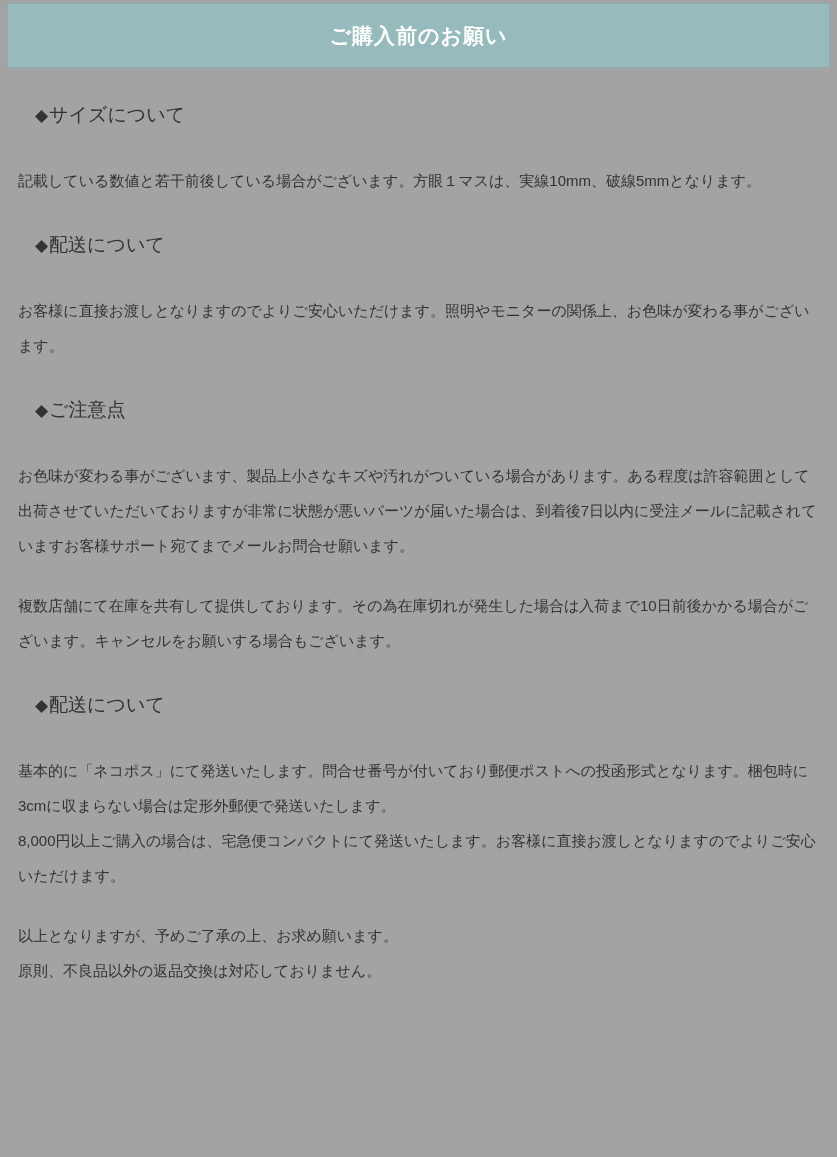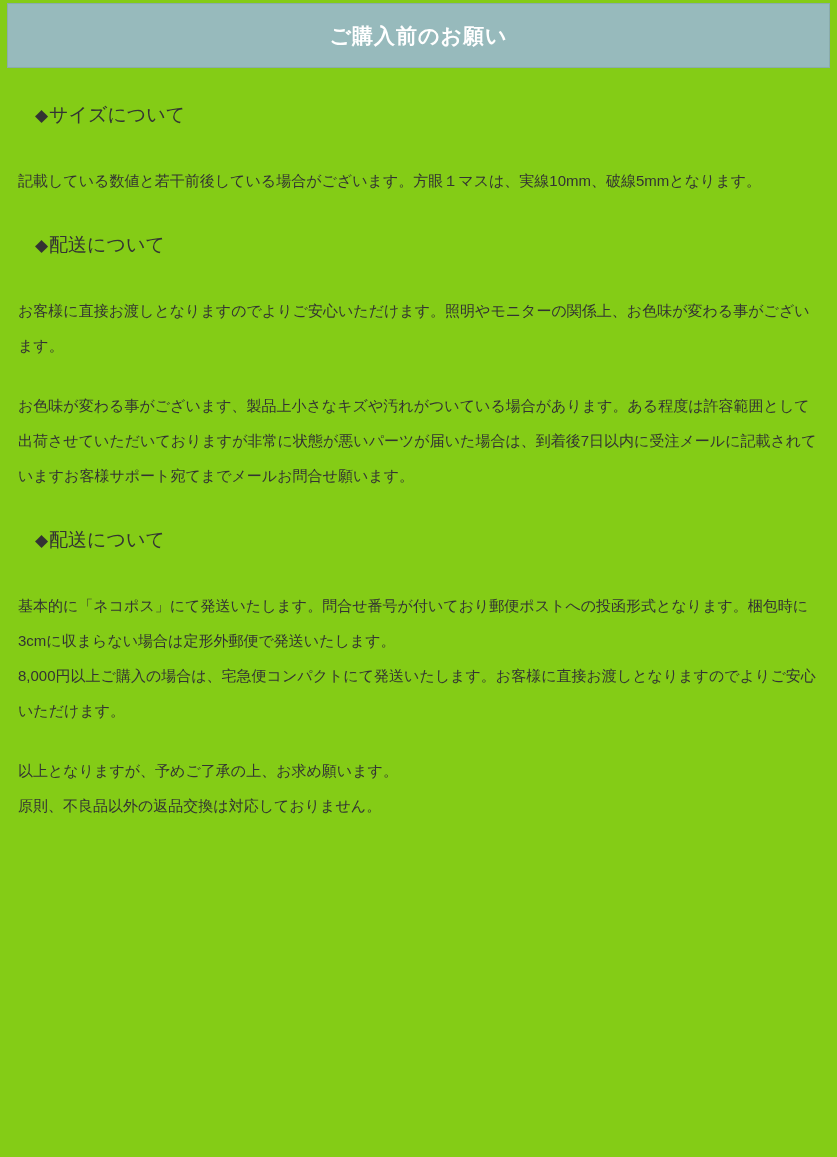--- a/index.html
+++ b/index.html
@@ -8,21 +8,21 @@
     background: #ffffff;
     font-family: "Liberation Sans", "DejaVu Sans", sans-serif;
     color: #333333;
   }
   .page {
     width: 837px;
     height: 1157px;
     overflow: hidden;
     box-sizing: border-box;
     padding: 3px 7px 0 7px;
-    background: #84cc16;
+    background: #a3a3a3;
   }
   .header-bar {
     height: 65px;
     box-sizing: border-box;
     background: #97babc;
     border: 1px solid #8aabad;
     display: flex;
     align-items: center;
     justify-content: center;
   }
@@ -75,24 +75,26 @@
       <p class="section-body">記載している数値と若干前後している場合がございます。方眼１マスは、実線10mm、破線5mmとなります。</p>
     </div>
 
     <div class="section">
       <h3 class="section-heading"><span class="diamond">◆</span><span>配送について</span></h3>
       <p class="section-body">お客様に直接お渡しとなりますのでよりご安心いただけます。照明やモニターの関係上、お色味が変わる事がございます。</p>
     </div>
 
 
     <div class="section">
+      <h3 class="section-heading"><span class="diamond">◆</span><span>ご注意点</span></h3>
       <p class="section-body">お色味が変わる事がございます、製品上小さなキズや汚れがついている場合があります。ある程度は許容範囲として出荷させていただいておりますが非常に状態が悪いパーツが届いた場合は、到着後7日以内に受注メールに記載されていますお客様サポート宛てまでメールお問合せ願います。</p>
     </div>
 
     <div class="section">
+      <p class="section-body">複数店舗にて在庫を共有して提供しております。その為在庫切れが発生した場合は入荷まで10日前後かかる場合がございます。キャンセルをお願いする場合もございます。</p>
     </div>
 
     <div class="section">
       <h3 class="section-heading"><span class="diamond">◆</span><span>配送について</span></h3>
       <p class="section-body">基本的に「ネコポス」にて発送いたします。問合せ番号が付いており郵便ポストへの投函形式となります。梱包時に3cmに収まらない場合は定形外郵便で発送いたします。
 8,000円以上ご購入の場合は、宅急便コンパクトにて発送いたします。お客様に直接お渡しとなりますのでよりご安心いただけます。</p>
     </div>
 
     <p class="footer-note">以上となりますが、予めご了承の上、お求め願います。
 原則、不良品以外の返品交換は対応しておりません。</p>

